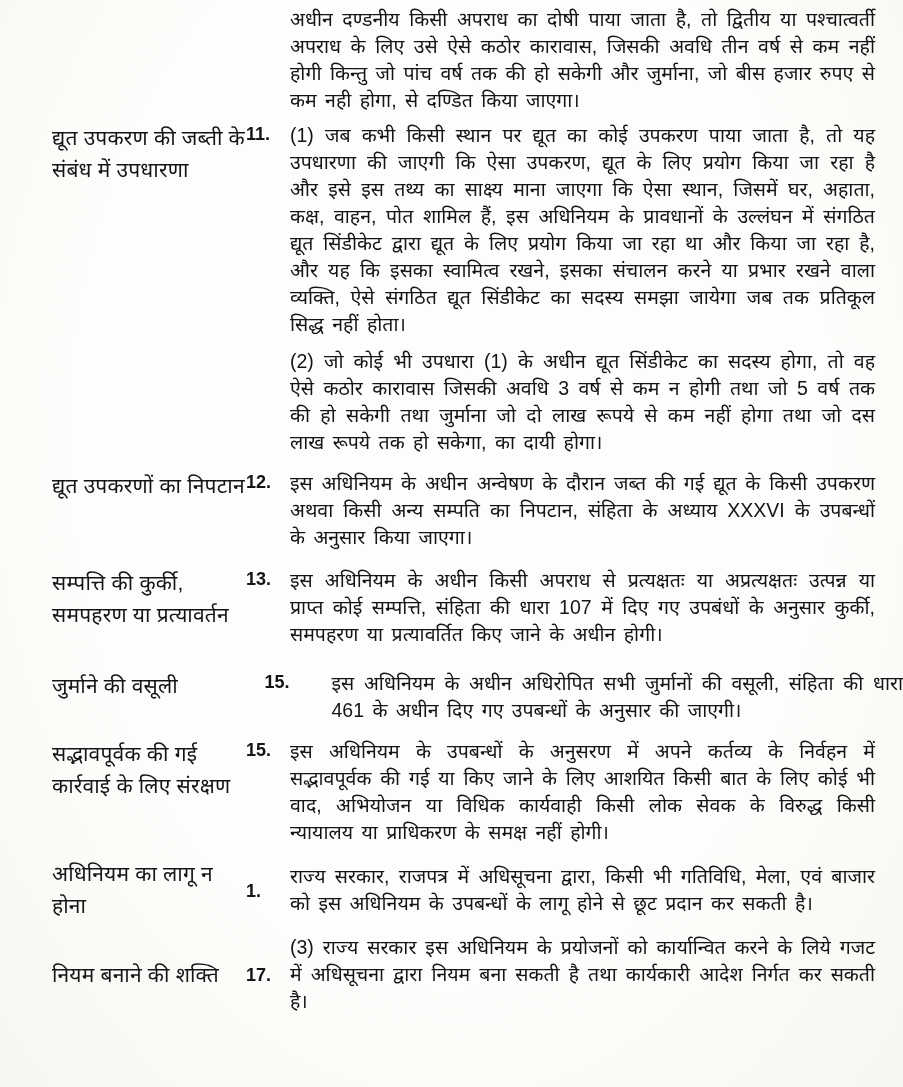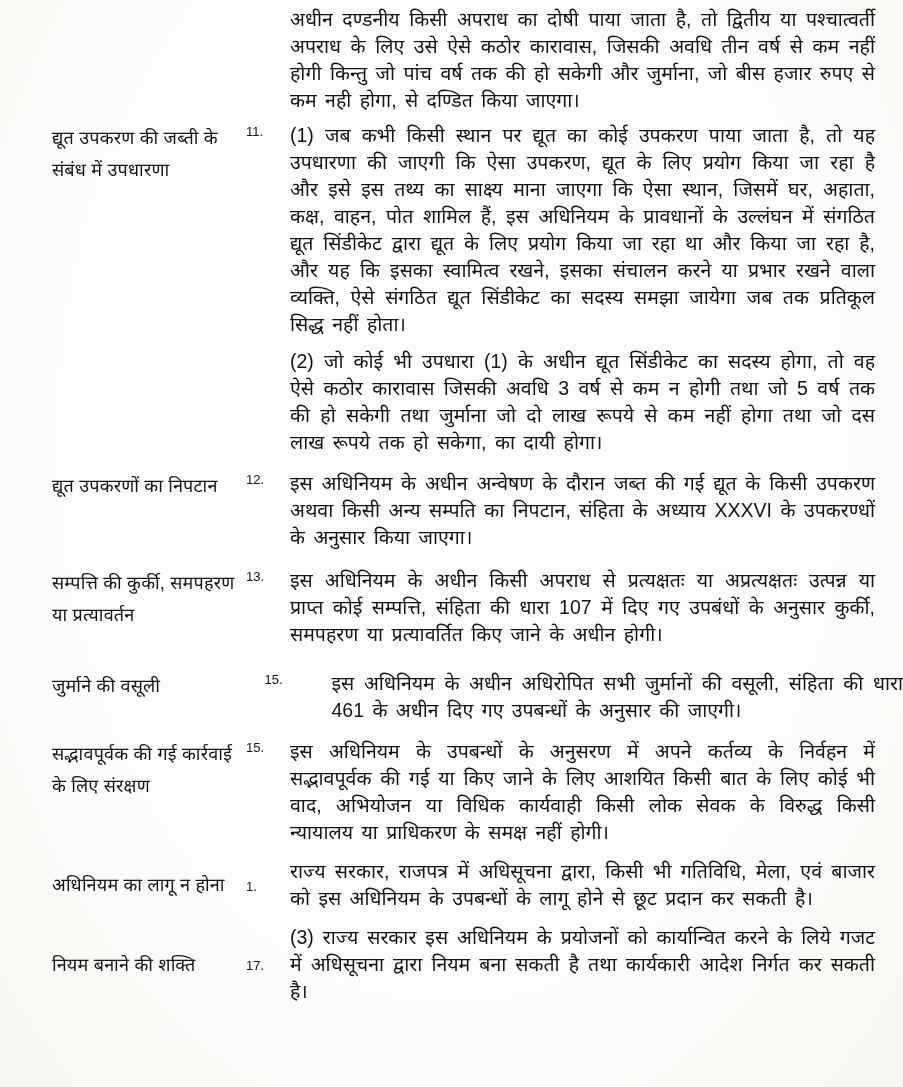--- a/index.html
+++ b/index.html
@@ -37,29 +37,29 @@
     align-items: flex-start;
     margin-top: 14px;
   }
   .row.gap-md { margin-top: 16px; }
   .row.gap-lg { margin-top: 22px; gap: 23px; }
   .row.gap-sm { margin-top: 12px; align-items: center; }
   .row.first  { margin-top: 8px; }
   .note {
     margin-left: 52px;
     width: 194px;
-    font-size: 18px;
+    font-size: 21px;
     line-height: 32px;
     font-weight: 500;
     letter-spacing: 0.2px;
   }
   .num {
     width: 44px;
-    font-size: 13px;
-    font-weight: 400;
+    font-size: 18px;
+    font-weight: 700;
     padding-top: 2px;
     flex-shrink: 0;
   }
   .sec-body { width: 585px; }
   .sec-body .body-text + .body-text { margin-top: 10px; }
 </style>
 </head>
 <body>
 
 <div class="page">
@@ -72,21 +72,21 @@
     <div class="sec-body">
       <p class="body-text">(1)  जब कभी किसी स्थान पर द्यूत का कोई उपकरण पाया जाता है, तो यह उपधारणा की जाएगी कि ऐसा उपकरण, द्यूत के लिए प्रयोग किया जा रहा है और इसे इस तथ्य का साक्ष्य माना जाएगा कि ऐसा स्थान, जिसमें घर, अहाता, कक्ष, वाहन, पोत शामिल हैं, इस अधिनियम के प्रावधानों के उल्लंघन में संगठित द्यूत सिंडीकेट द्वारा द्यूत के लिए प्रयोग किया जा रहा था और किया जा रहा है, और यह कि इसका स्वामित्व रखने, इसका संचालन करने या प्रभार रखने वाला व्यक्ति, ऐसे संगठित द्यूत सिंडीकेट का सदस्य समझा जायेगा जब तक प्रतिकूल सिद्ध नहीं होता।</p>
       <p class="body-text">(2)  जो कोई भी उपधारा (1) के अधीन द्यूत सिंडीकेट का सदस्य होगा, तो वह ऐसे कठोर कारावास जिसकी अवधि 3 वर्ष से कम न होगी तथा जो 5 वर्ष तक की हो सकेगी तथा जुर्माना जो दो लाख रूपये से कम नहीं होगा तथा जो दस लाख रूपये तक हो सकेगा, का दायी होगा।</p>
     </div>
   </div>
 
   <div class="row">
     <div class="note">द्यूत उपकरणों का निपटान</div>
     <div class="num">12.</div>
     <div class="sec-body">
-      <p class="body-text">इस अधिनियम के अधीन अन्वेषण के दौरान जब्त की गई द्यूत के किसी उपकरण अथवा किसी अन्य सम्पति का निपटान, संहिता के अध्याय XXXVI के उपकरण्धों के अनुसार किया जाएगा।</p>
+      <p class="body-text">इस अधिनियम के अधीन अन्वेषण के दौरान जब्त की गई द्यूत के किसी उपकरण अथवा किसी अन्य सम्पति का निपटान, संहिता के अध्याय XXXVI के उपबन्धों के अनुसार किया जाएगा।</p>
     </div>
   </div>
 
   <div class="row gap-md">
     <div class="note">सम्पत्ति की कुर्की, समपहरण या प्रत्यावर्तन</div>
     <div class="num">13.</div>
     <div class="sec-body">
       <p class="body-text">इस अधिनियम के अधीन किसी अपराध से प्रत्यक्षतः या अप्रत्यक्षतः उत्पन्न या प्राप्त कोई सम्पत्ति, संहिता की धारा 107 में दिए गए उपबंधों के अनुसार कुर्की, समपहरण या प्रत्यावर्तित किए जाने के अधीन होगी।</p>
     </div>
   </div>

